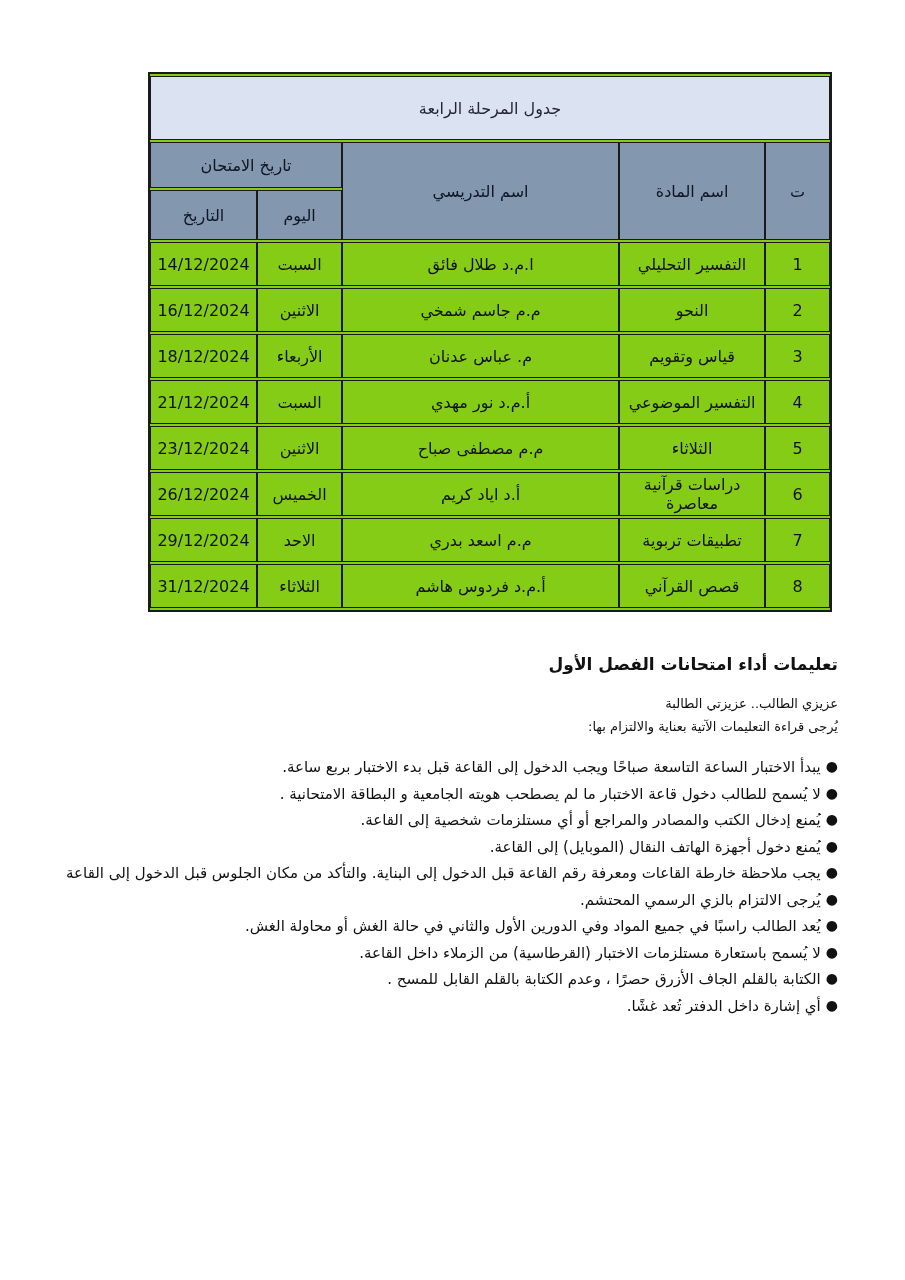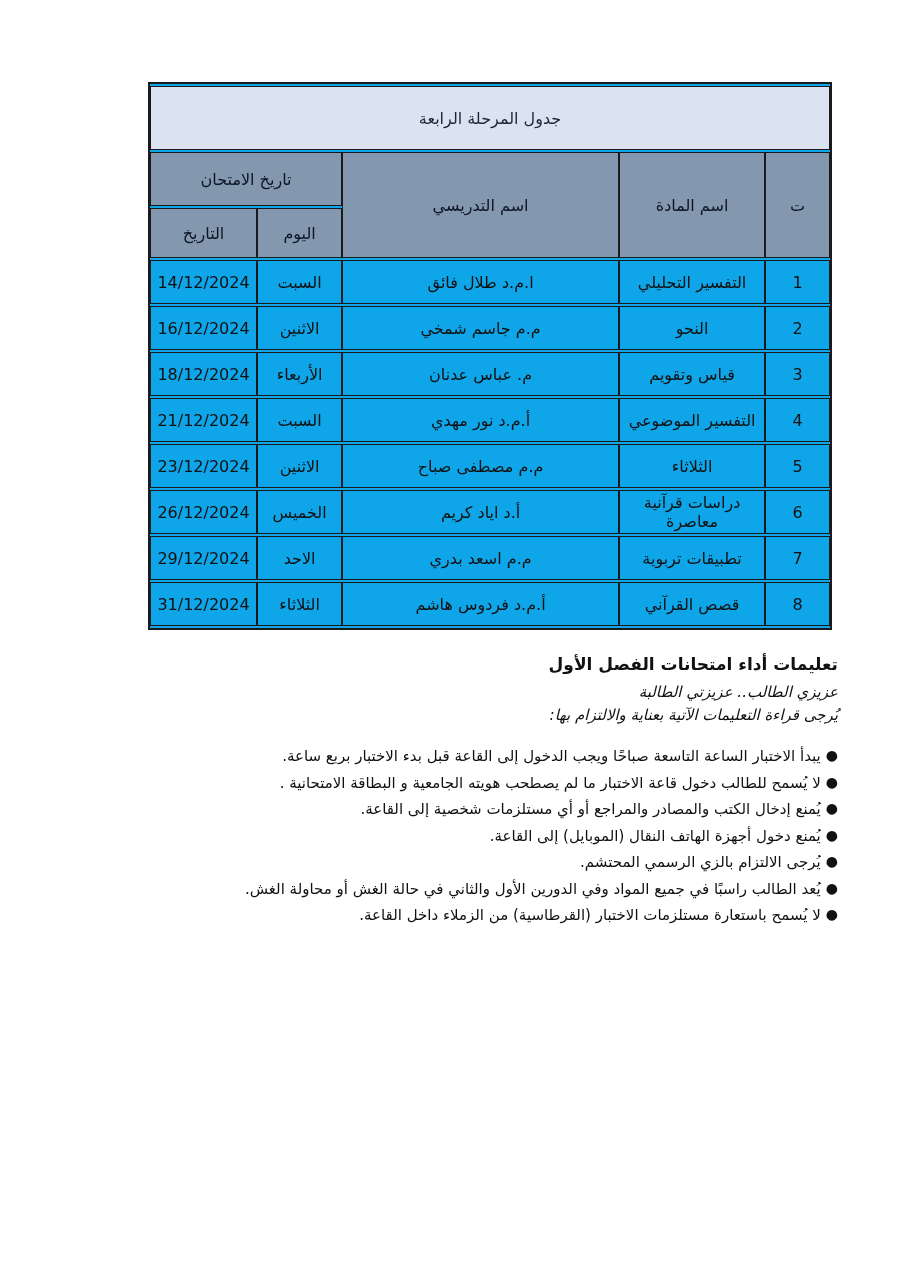--- a/index.html
+++ b/index.html
@@ -15,27 +15,27 @@
     background:#ffffff;
     font-family:"DejaVu Sans", sans-serif;
     color:var(--text-color);
     overflow:hidden;
   }
   .sheet{position:relative;width:905px;height:1280px;background:#ffffff;}
 
   
   table.schedule{
     position:absolute;
-    top:82px;left:148px;
+    top:72px;left:148px;
     width:680px;
     direction:rtl;
     border-collapse:separate;
     border-spacing:0 2px;
     border:2px solid var(--border-color);
-    background:#0ea5e9;
+    background:#84cc16;
     table-layout:fixed;
   }
   table.schedule td{
     border:1.5px solid var(--border-color);
     text-align:center;
     vertical-align:middle;
     padding:0 4px;
     font-size:16px;
     overflow:hidden;
   }
@@ -44,21 +44,21 @@
     background:var(--title-bg);
     font-size:21px;
     color:#1f2533;
     letter-spacing:0.2px;
   }
   td.head{
     background:var(--header-bg);
     color:#0e1524;
     font-size:16.5px;
   }
-  tr.group-head td{height:54px;}
+  tr.group-head td{height:46px;}
   tr.sub-head td{height:50px;}
   tr.data-row td{height:44px;}
   td.cell-date{
     font-size:17px;
     direction:ltr;
     font-family:"DejaVu Sans", sans-serif;
   }
   td.cell-index{font-size:16px;}
 
   
@@ -67,28 +67,27 @@
     top:652px;
     right:67px;
     width:770px;
     direction:rtl;
     text-align:right;
   }
   .instructions .heading{
     font-weight:bold;
     font-size:17px;
     line-height:24px;
-    margin-bottom:5px;
+    margin-bottom:16px;
     white-space:nowrap;
   }
   .instructions .intro-line{
-    font-size:15px;
+    font-size:13px;
     line-height:23px;
     white-space:nowrap;
-    font-style:italic;
   }
   .instructions .bullets{margin-top:16px;}
   .instructions .bullet-line{
     font-size:15px;
     line-height:25.5px;
     white-space:nowrap;
   }
   .instructions .dot{
     display:inline-block;
     font-size:14px;
@@ -186,19 +185,22 @@
   <div class="instructions">
     <div class="heading">تعليمات أداء امتحانات الفصل الأول</div>
     <div class="intro-line">عزيزي الطالب.. عزيزتي الطالبة</div>
     <div class="intro-line">يُرجى قراءة التعليمات الآتية بعناية والالتزام بها:</div>
 
     <div class="bullets">
       <div class="bullet-line"><span class="dot">●</span><span>يبدأ الاختبار الساعة التاسعة صباحًا ويجب الدخول إلى القاعة قبل بدء الاختبار بربع ساعة.</span></div>
       <div class="bullet-line"><span class="dot">●</span><span>لا يُسمح للطالب دخول قاعة الاختبار ما لم يصطحب هويته الجامعية و البطاقة الامتحانية .</span></div>
       <div class="bullet-line"><span class="dot">●</span><span>يُمنع إدخال الكتب والمصادر والمراجع أو أي مستلزمات شخصية إلى القاعة.</span></div>
       <div class="bullet-line"><span class="dot">●</span><span>يُمنع دخول أجهزة الهاتف النقال (الموبايل) إلى القاعة.</span></div>
+      <div class="bullet-line"><span class="dot">●</span><span>يجب ملاحظة خارطة القاعات ومعرفة رقم القاعة قبل الدخول إلى البناية. والتأكد من مكان الجلوس قبل الدخول إلى القاعة</span></div>
       <div class="bullet-line"><span class="dot">●</span><span>يُرجى الالتزام بالزي الرسمي المحتشم.</span></div>
       <div class="bullet-line"><span class="dot">●</span><span>يُعد الطالب راسبًا في جميع المواد وفي الدورين الأول والثاني في حالة الغش أو محاولة الغش.</span></div>
       <div class="bullet-line"><span class="dot">●</span><span>لا يُسمح باستعارة مستلزمات الاختبار (القرطاسية) من الزملاء داخل القاعة.</span></div>
+      <div class="bullet-line"><span class="dot">●</span><span>الكتابة بالقلم الجاف الأزرق حصرًا ، وعدم الكتابة بالقلم القابل للمسح .</span></div>
+      <div class="bullet-line"><span class="dot">●</span><span>أي إشارة داخل الدفتر تُعد غشًا.</span></div>
     </div>
   </div>
 
 </div>
 
 </body></html>

